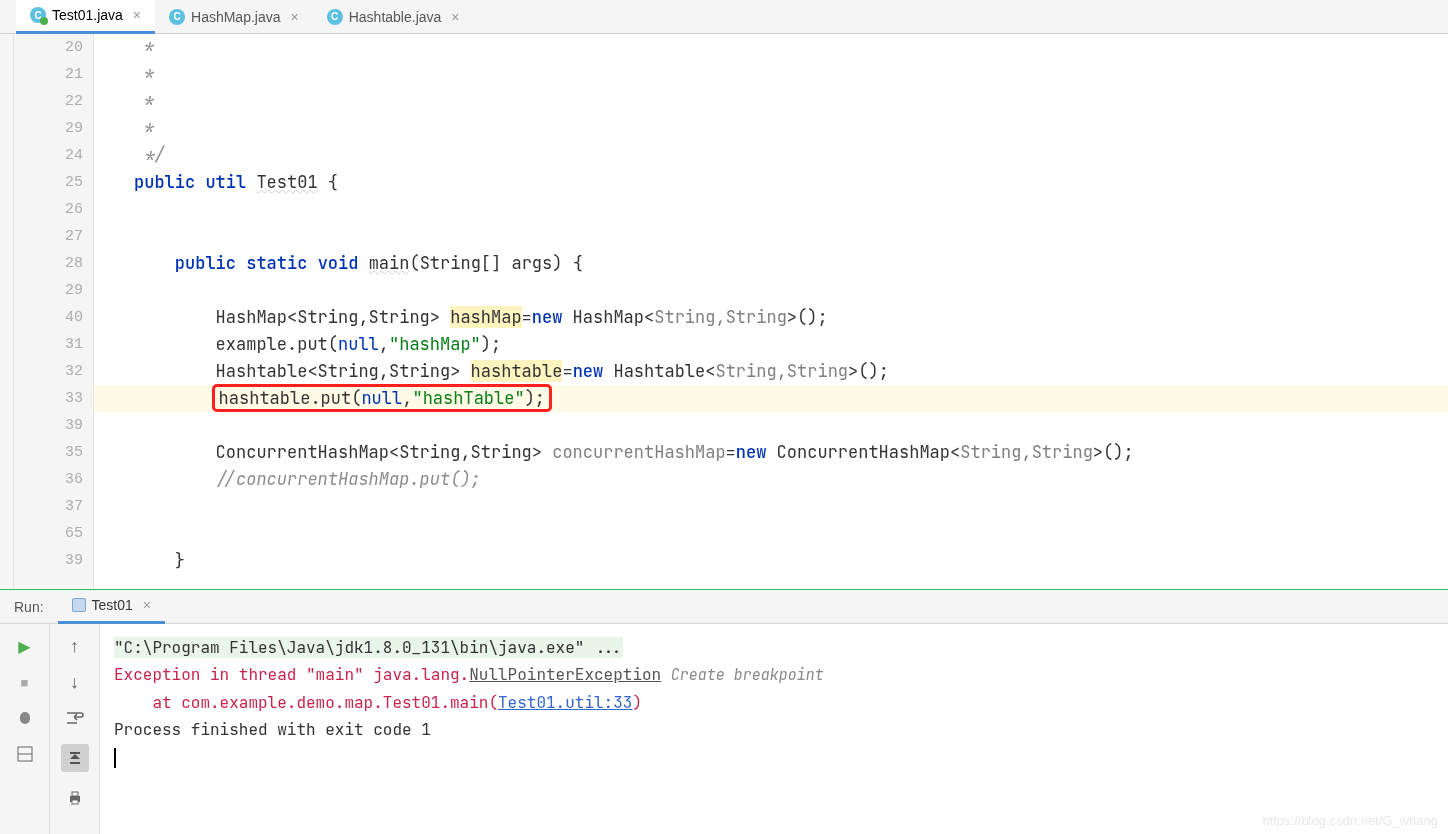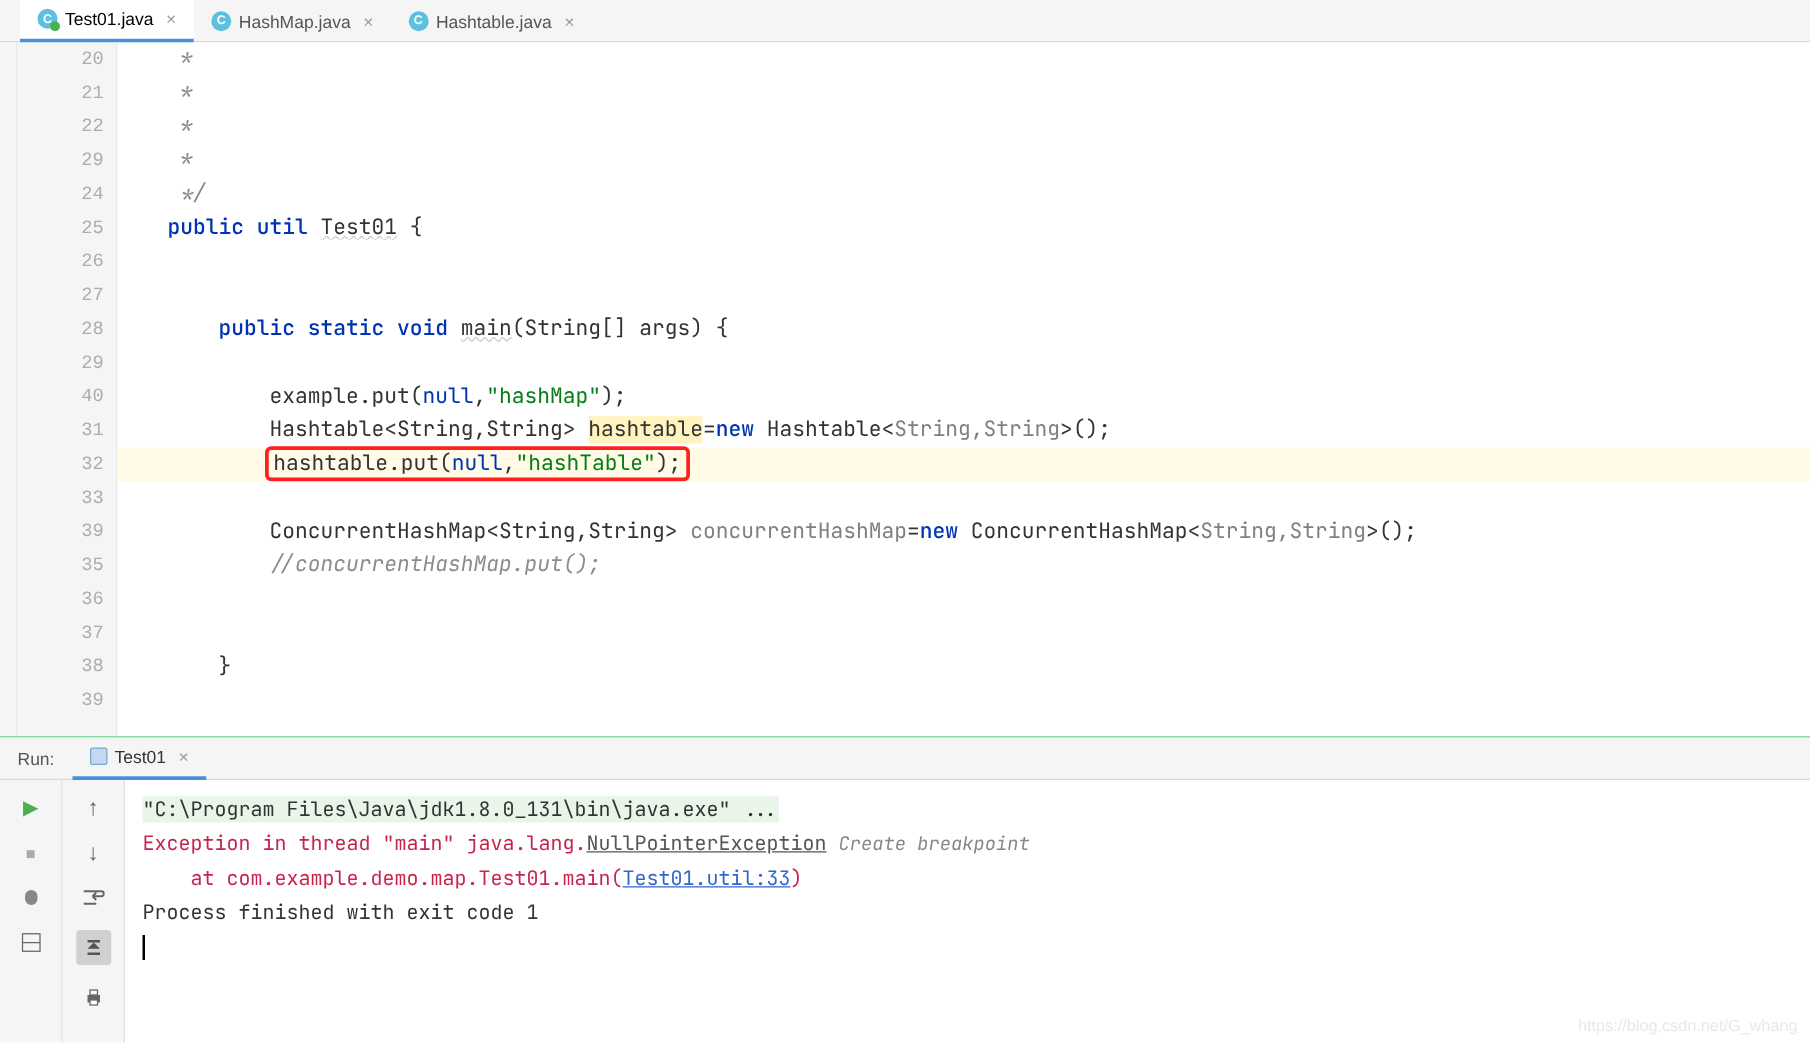--- a/index.html
+++ b/index.html
@@ -83,34 +83,35 @@
     <div class="gutter-row">28<span class="run-icon">▶</span></div>
     <div class="gutter-row">29</div>
     <div class="gutter-row">40</div>
     <div class="gutter-row">31</div>
     <div class="gutter-row">32</div>
     <div class="gutter-row">33<span class="bulb"></span></div>
     <div class="gutter-row">39</div>
     <div class="gutter-row">35</div>
     <div class="gutter-row">36</div>
     <div class="gutter-row">37</div>
-    <div class="gutter-row">38</div>
+    <div class="gutter-row">65</div>
     <div class="gutter-row">39<span class="fold-mark" style="position:absolute;right:-12px">⌙</span></div>
   </div>
   <div class="code-area">
     <div class="code-line"><span class="comment"> *</span></div>
     <div class="code-line"><span class="comment"> *</span></div>
     <div class="code-line"><span class="comment"> *</span></div>
     <div class="code-line"><span class="comment"> *</span></div>
     <div class="code-line"><span class="comment"> */</span></div>
     <div class="code-line"><span class="kw">public</span> <span class="kw">util</span> <span class="curlbl">Test01</span><span> {</span></div>
     <div class="code-line"></div>
     <div class="code-line"></div>
     <div class="code-line">    <span class="kw">public</span> <span class="kw">static</span> <span class="kw">void</span> <span class="curlbl">main</span><span>(String[] args) {</span></div>
     <div class="code-line"></div>
+    <div class="code-line"><span>        HashMap&lt;String,String&gt; </span><span class="hl-var">hashMap</span><span>=</span><span class="kw">new</span><span> HashMap&lt;</span><span class="gray">String,String</span><span>&gt;();</span></div>
     <div class="code-line"><span>        example.put(</span><span class="kw-null">null</span><span>,</span><span class="str">"hashMap"</span><span>);</span></div>
     <div class="code-line"><span>        Hashtable&lt;String,String&gt; </span><span class="hl-var">hashtable</span><span>=</span><span class="kw">new</span><span> Hashtable&lt;</span><span class="gray">String,String</span><span>&gt;();</span></div>
     <div class="code-line hl">        <span class="red-box"><span>hashtable.put(</span><span class="kw-null">null</span><span>,</span><span class="str">"hashTable"</span><span>);</span></span></div>
     <div class="code-line"></div>
     <div class="code-line"><span>        ConcurrentHashMap&lt;String,String&gt; </span><span class="gray">concurrentHashMap</span><span>=</span><span class="kw">new</span><span> ConcurrentHashMap&lt;</span><span class="gray">String,String</span><span>&gt;();</span></div>
     <div class="code-line"><span class="comment">        //concurrentHashMap.put();</span></div>
     <div class="code-line"></div>
     <div class="code-line"></div>
     <div class="code-line"><span>    }</span></div>
   </div>

